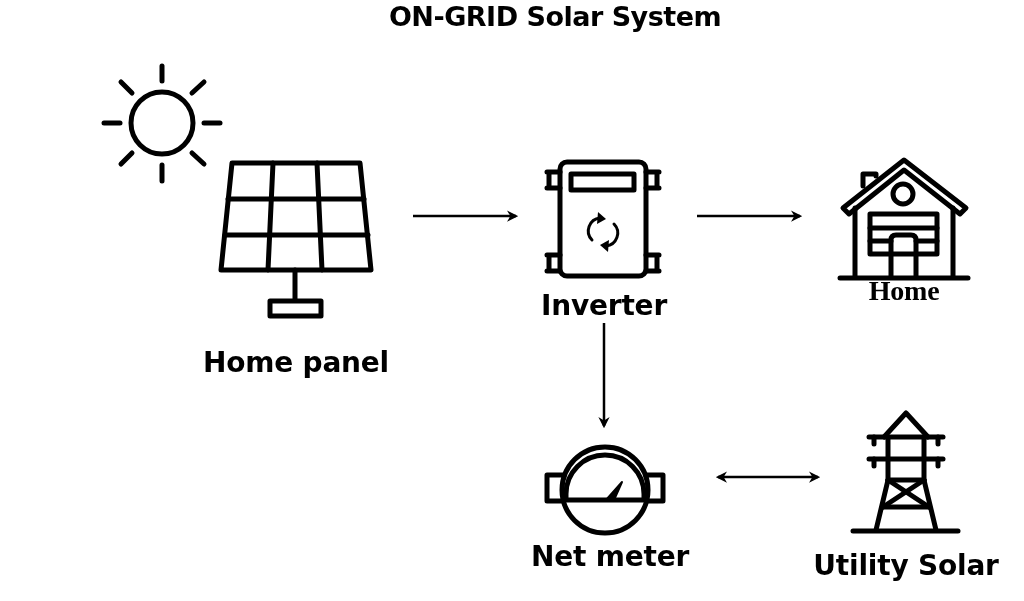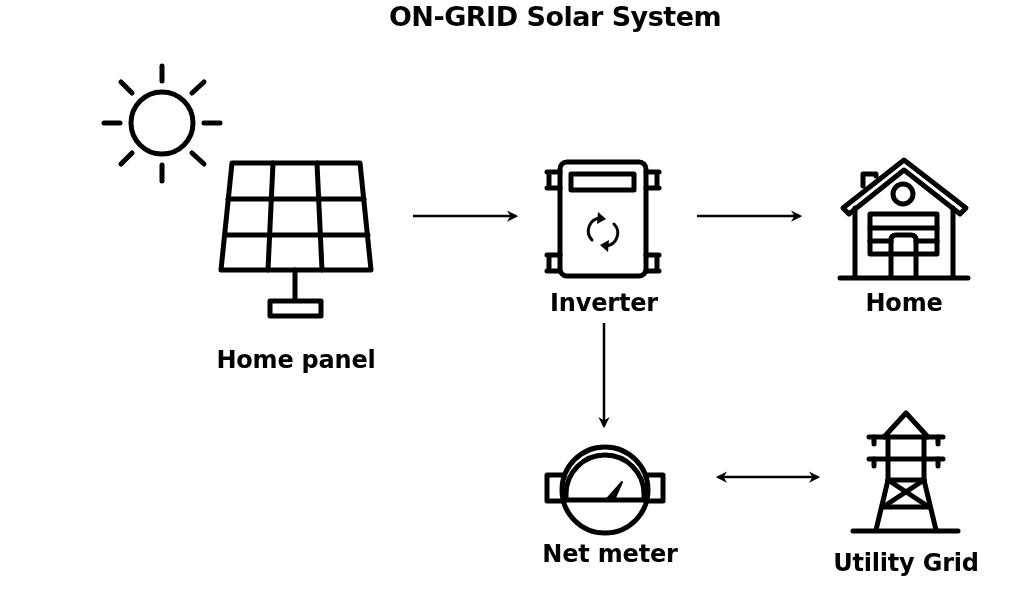--- a/index.html
+++ b/index.html
@@ -20,21 +20,21 @@
       left: 0;
       width: 1110px;
       top: 1px;
       text-align: center;
       font-size: 27px;
       font-weight: bold;
       letter-spacing: -0.5px;
     }
     .label {
       position: absolute;
-      font-size: 24px;
+      font-size: 28px;
       font-weight: bold;
       white-space: nowrap;
       transform: translateX(-50%);
       letter-spacing: -0.2px;
     }
     svg.diagram {
       position: absolute;
       left: 0;
       top: 0;
     }
@@ -143,15 +143,15 @@
   </g>
 
   <line x1="413" y1="216" x2="516" y2="216" stroke="#000" stroke-width="2.5" marker-end="url(#arrowhead)"></line>
   <line x1="697" y1="216" x2="800" y2="216" stroke="#000" stroke-width="2.5" marker-end="url(#arrowhead)"></line>
   <line x1="604" y1="323" x2="604" y2="426" stroke="#000" stroke-width="2.5" marker-end="url(#arrowhead)"></line>
   <line x1="718" y1="477" x2="818" y2="477" stroke="#000" stroke-width="2.5" marker-start="url(#arrowhead)" marker-end="url(#arrowhead)"></line>
 </svg>
 
 <div class="label" style="left:296px; top:346px;">Home panel</div>
 <div class="label" style="left:604px; top:289px;">Inverter</div>
-<div class="label" style="left:904px; top:289px;">Home</div>
+<div class="label" style="left:904px; top:275px;font-family:Liberation Serif, serif;">Home</div>
 <div class="label" style="left:610px; top:540px;">Net meter</div>
-<div class="label" style="left:906px; top:549px;">Utility Grid</div>
+<div class="label" style="left:906px; top:549px;">Utility Solar</div>
 
 </body></html>

